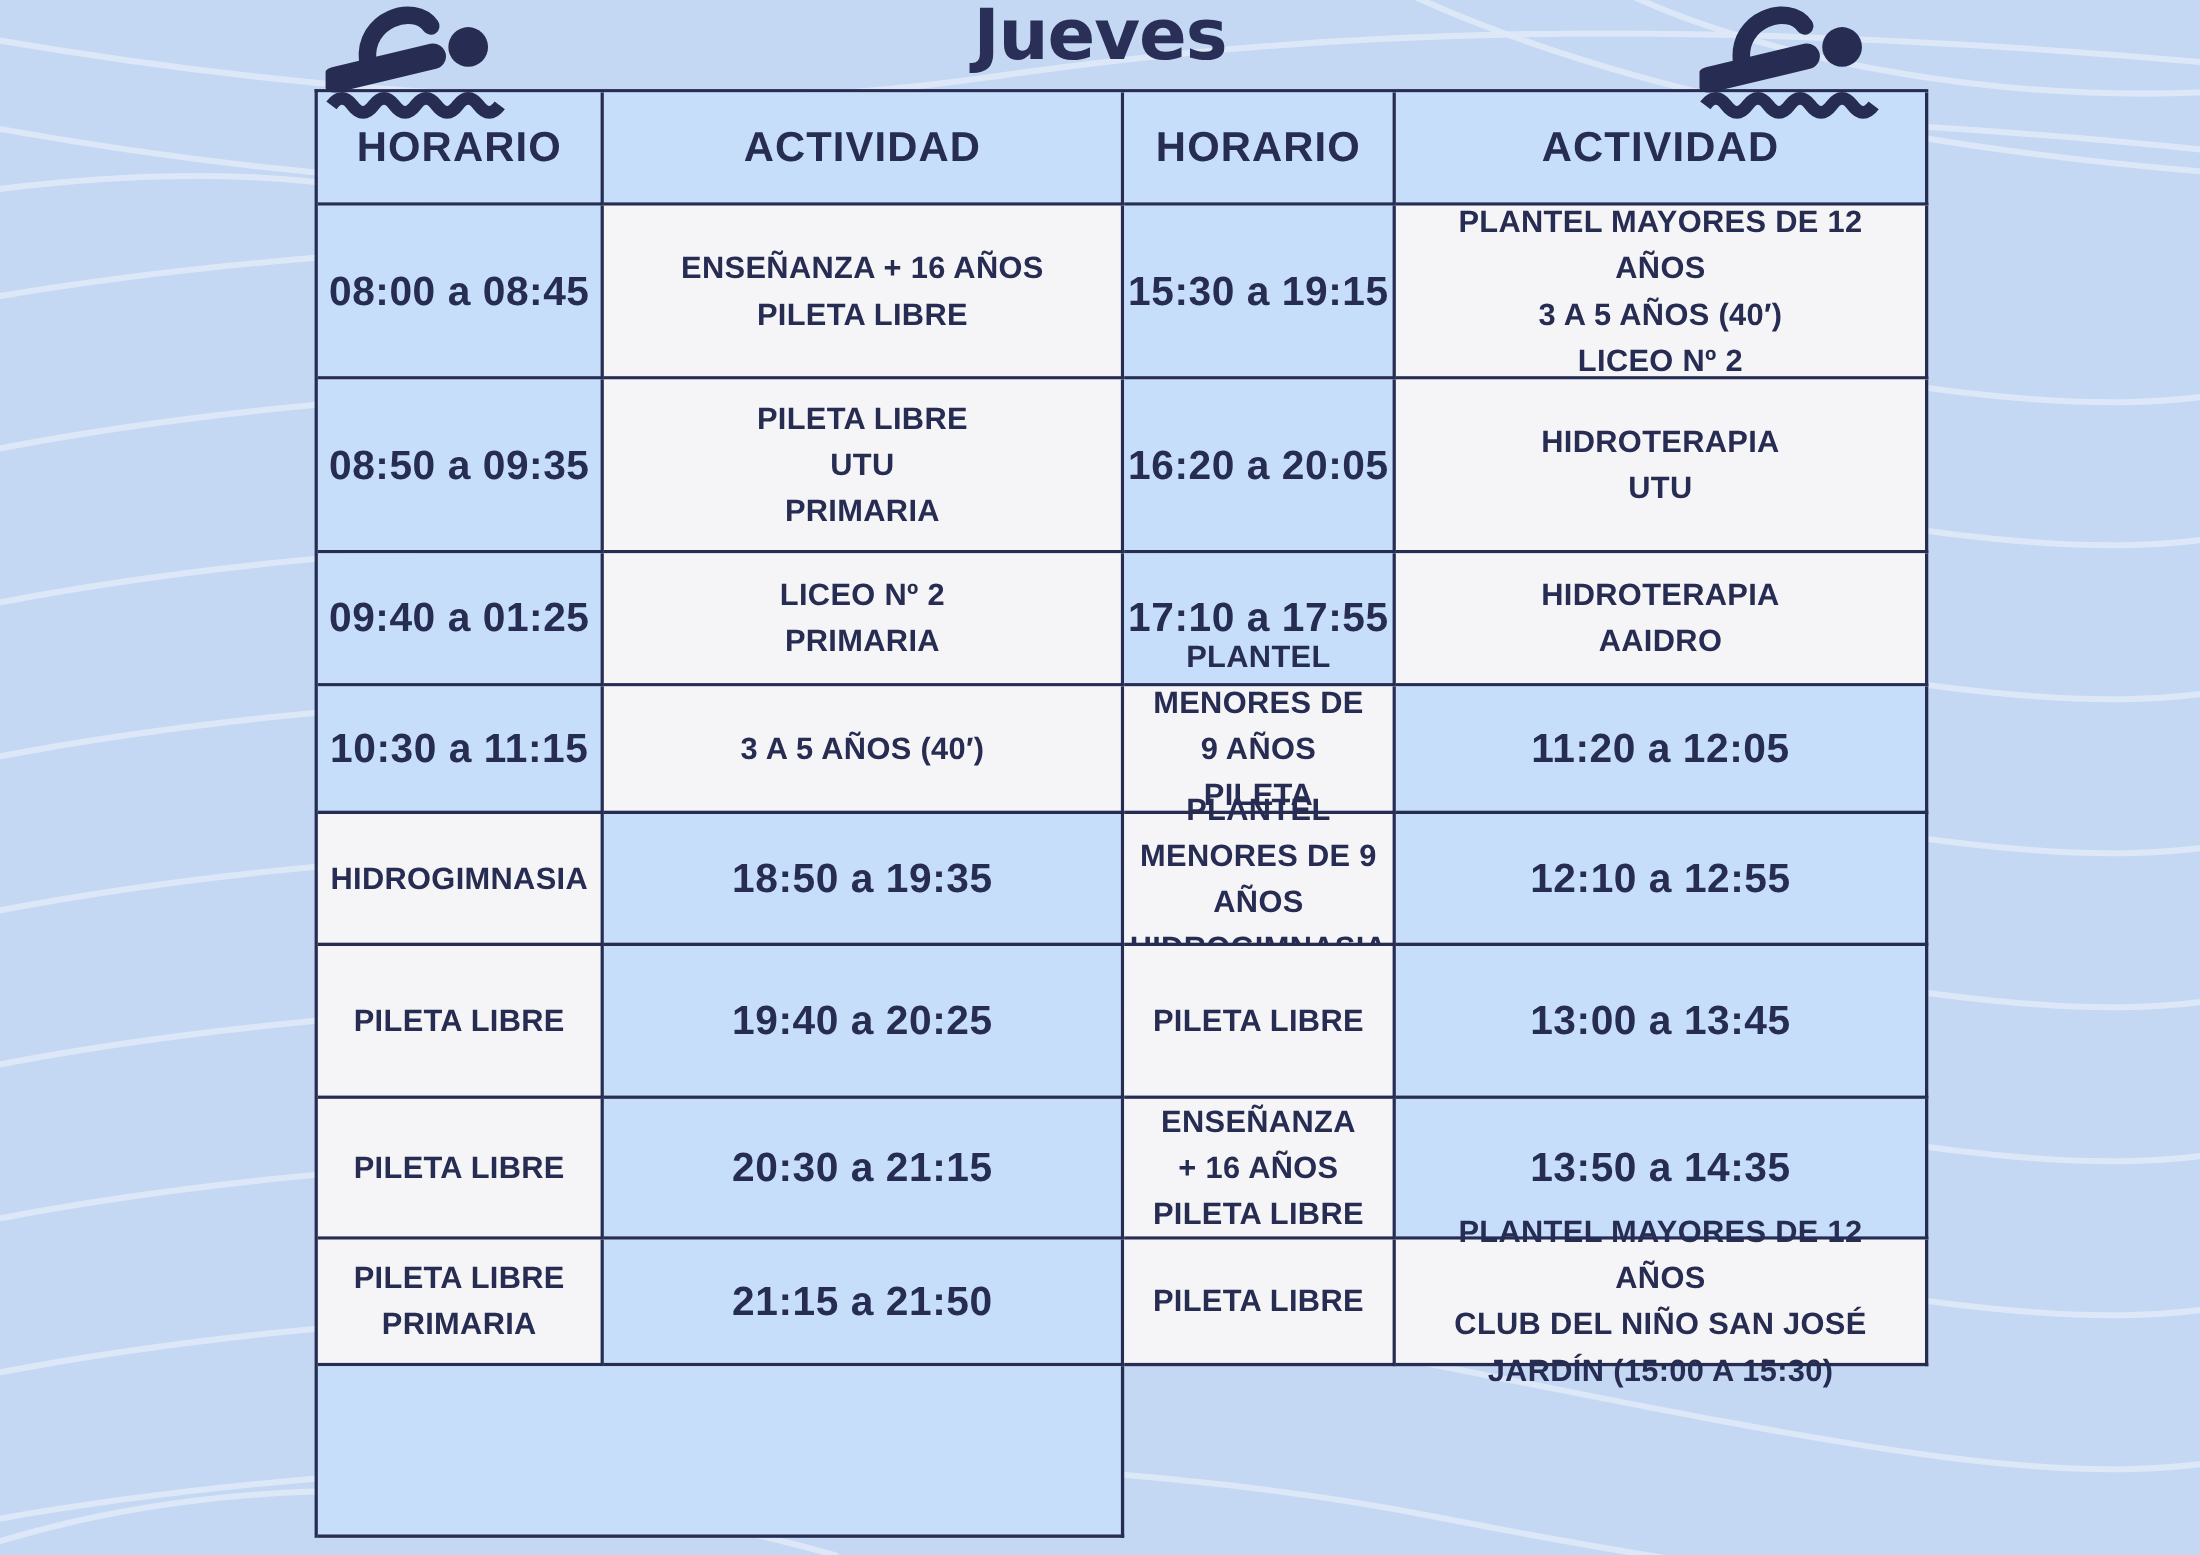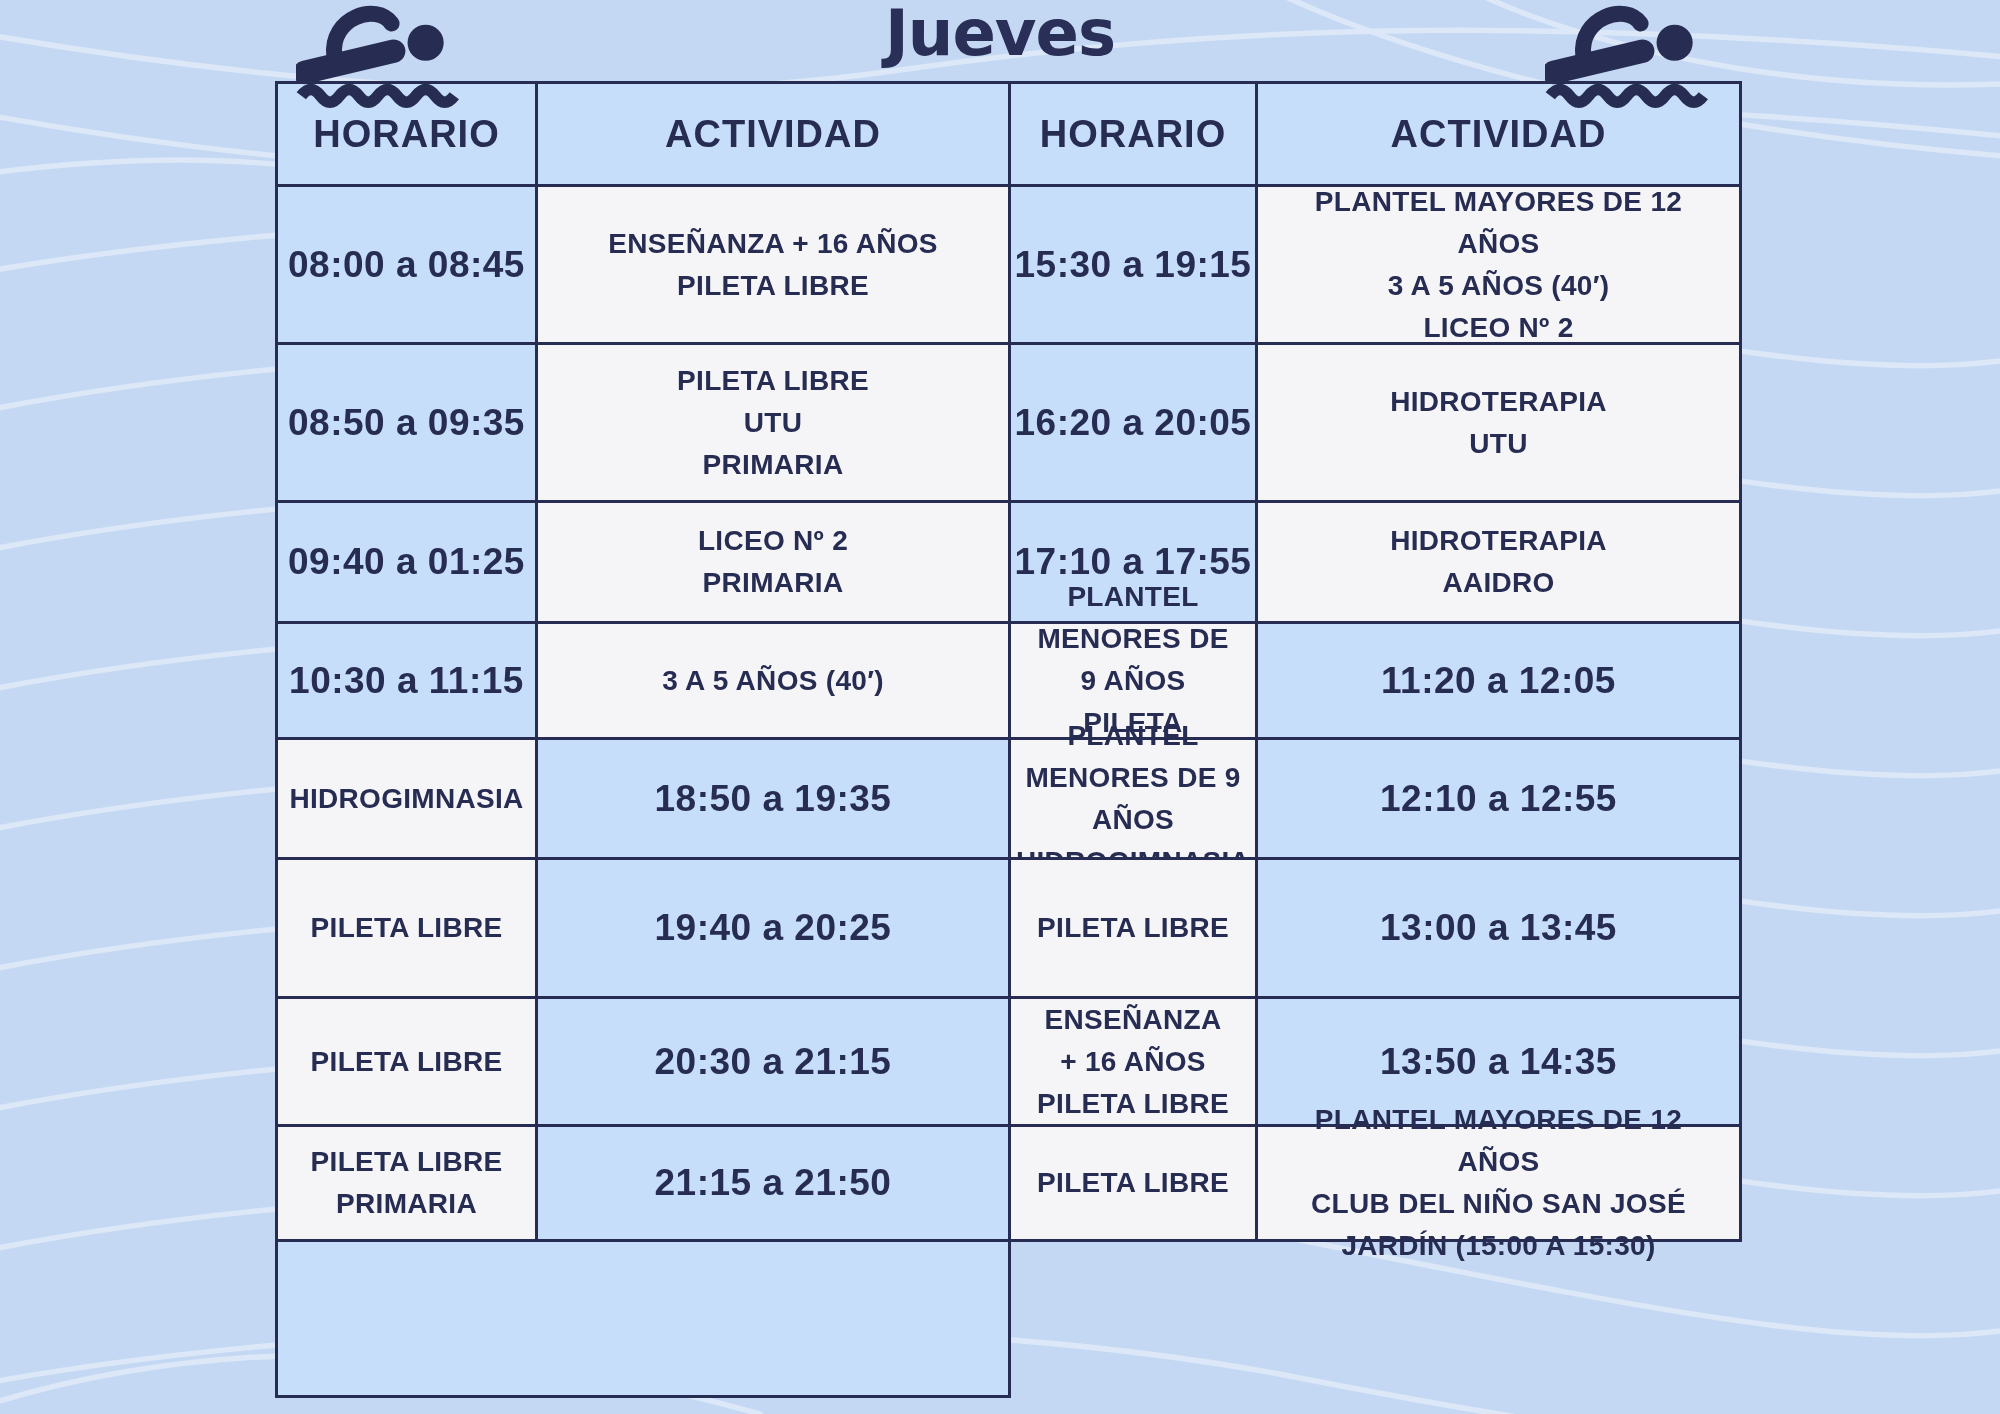--- a/index.html
+++ b/index.html
@@ -18,21 +18,21 @@
     font-family:"DejaVu Sans","Liberation Sans",sans-serif;
     font-size:64px;font-weight:bold;letter-spacing:-1px;
     color:#2a2f57;
   }
 
   .icon{position:absolute;top:0;z-index:4;width:170px;height:112px;}
   .icon-left{left:296px;}
   .icon-right{left:1545px;}
 
   .schedule-table{
-    position:absolute;left:275px;top:81px;z-index:2;
+    position:absolute;left:286px;top:81px;z-index:2;
     display:grid;
     grid-template-columns:260px 473px 247px 484px;
     grid-template-rows:103px 158px 158px 121px 116px 120px 139px 128px 115px 156px;
     border-top:3px solid #272c52;
     border-left:3px solid #272c52;
   }
   .cell{
     border-right:3px solid #272c52;
     border-bottom:3px solid #272c52;
     box-sizing:border-box;

